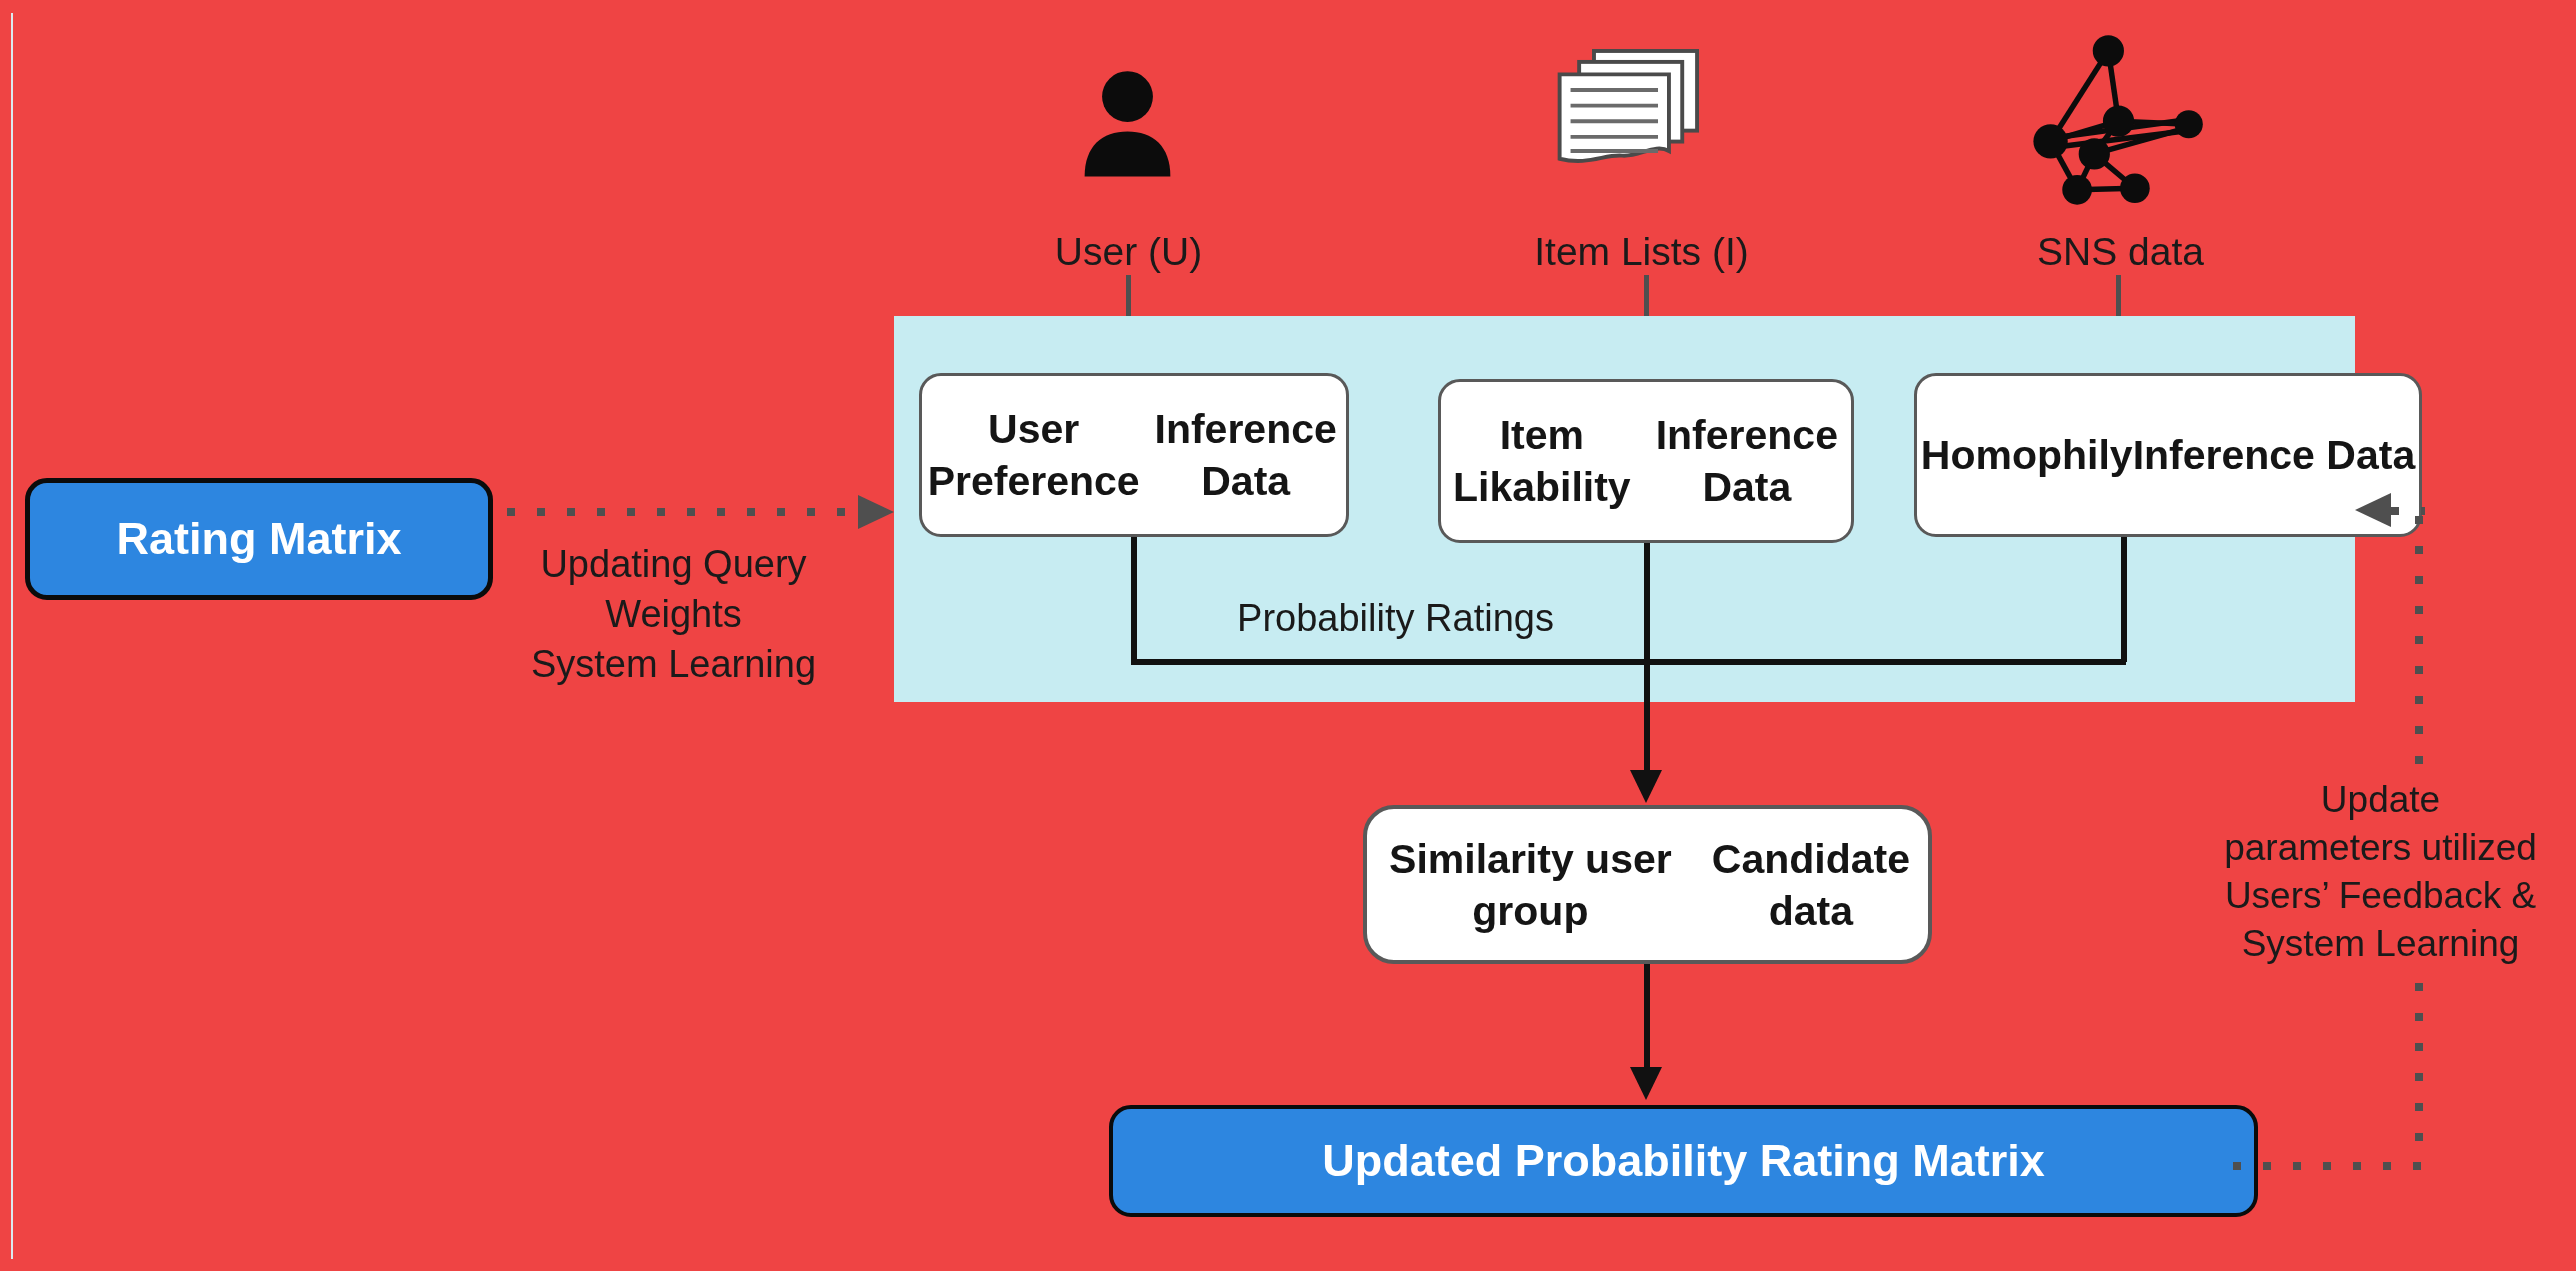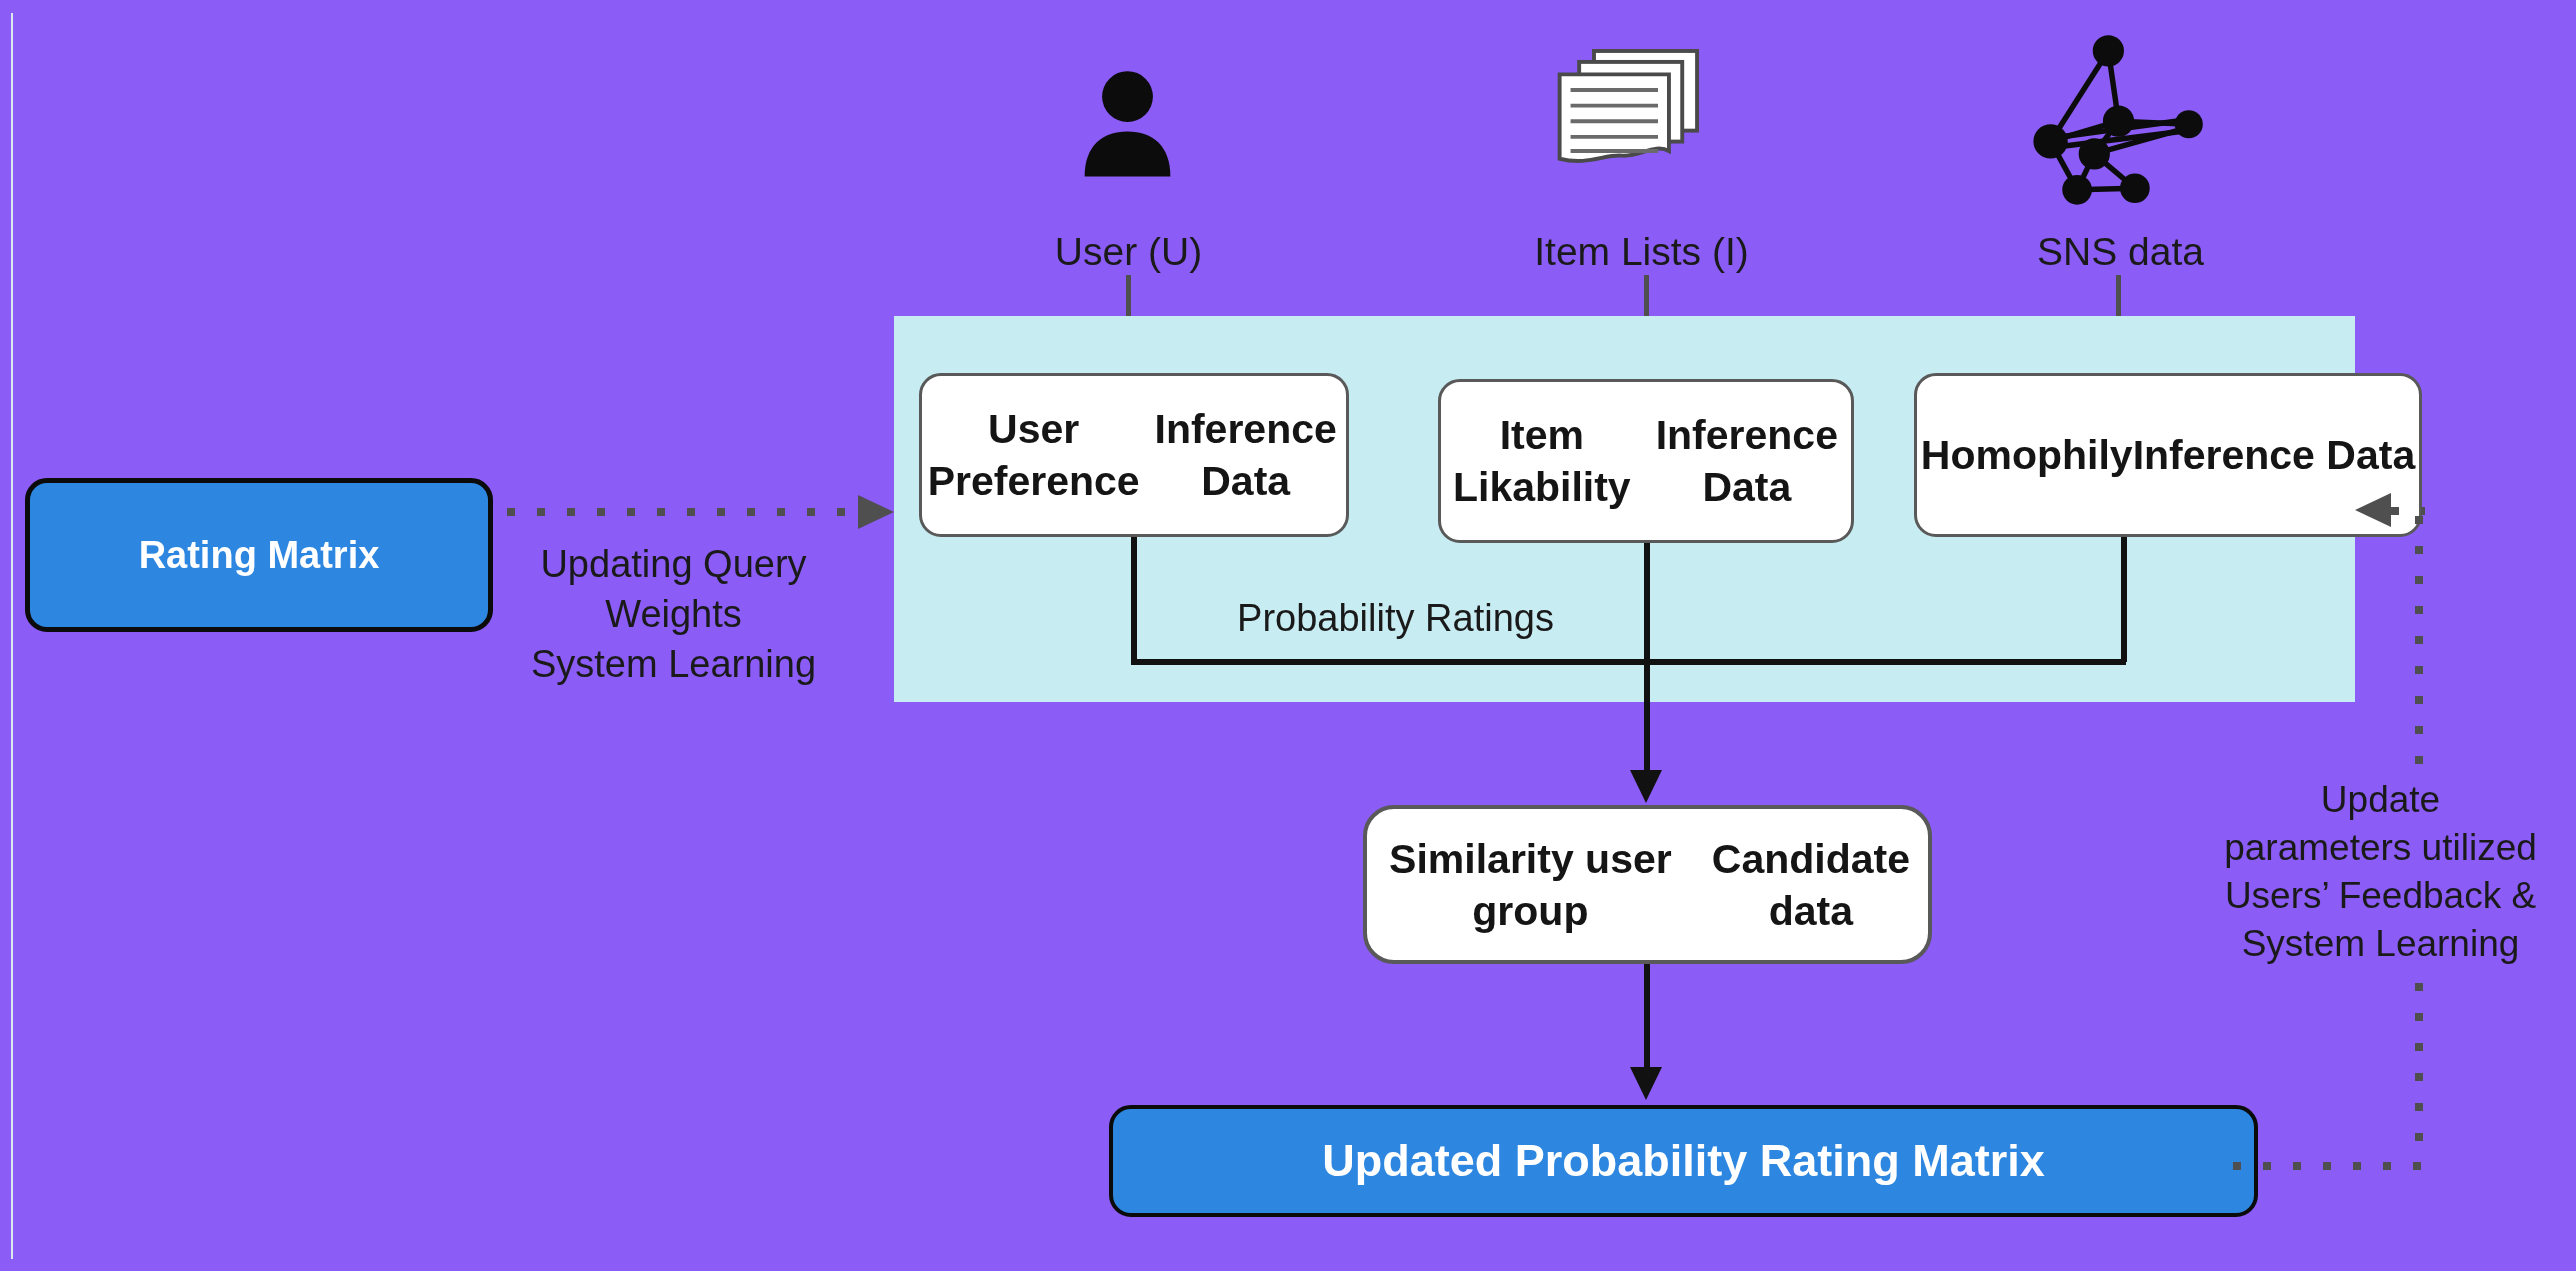--- a/index.html
+++ b/index.html
@@ -3,21 +3,21 @@
 <meta charset="utf-8">
 <style>
   :root{
     --band:#c7ecf2; --blue:#2d86e0; --box-border:#595959;
     --gray:#4f4f4f; --black:#111111; --ink:#1a1a1a;
   }
   html,body{margin:0;padding:0;background:#ffffff;}
   #stage{
     position:relative; width:2576px; height:1271px; overflow:hidden;
     font-family:"Liberation Sans","DejaVu Sans",sans-serif; color:var(--ink);
-    background:#8b5cf6;
+    background:#ef4444;
   }
   .abs{position:absolute;}
   .band{background:var(--band);}
   .wbox{
     background:#ffffff; border:3.9px solid var(--box-border); border-radius:22px;
     display:flex; flex-direction:row; align-items:center; justify-content:center;
     font-weight:700; font-size:41px; line-height:52px; color:#151515; text-align:center;
     box-sizing:border-box;
   }
   .bluebox{
@@ -117,21 +117,21 @@
   </div>
   <div class="abs wbox" style="left:1438px;top:379px;width:416px;height:164px;">
     <span>Item Likability</span>
     <span>Inference Data</span>
   </div>
   <div class="abs wbox" style="left:1914px;top:373px;width:508px;height:164px;">
     <span>Homophily</span>
     <span>Inference Data</span>
   </div>
 
-  <div class="abs bluebox" style="left:25px;top:478px;width:468px;height:154px;font-size:38px;">
+  <div class="abs bluebox" style="left:25px;top:478px;width:468px;height:122px;font-size:45px;">
     <span>Rating Matrix</span>
   </div>
   <div class="abs dot-h" style="left:507px;top:508px;width:350px;"></div>
   <div class="abs tri-right-gray" style="left:858px;top:495px;"></div>
   <div class="abs note" style="left:478px;top:539px;width:391px;">
     <div>Updating Query</div>
     <div>Weights</div>
     <div>System Learning</div>
   </div>
 

